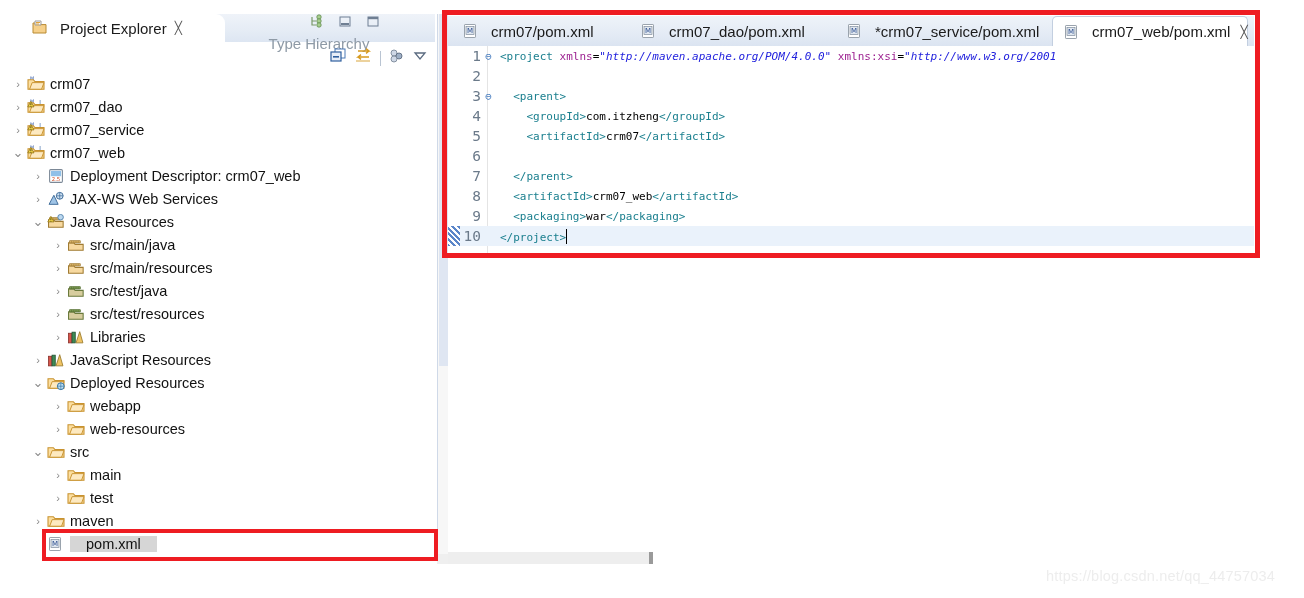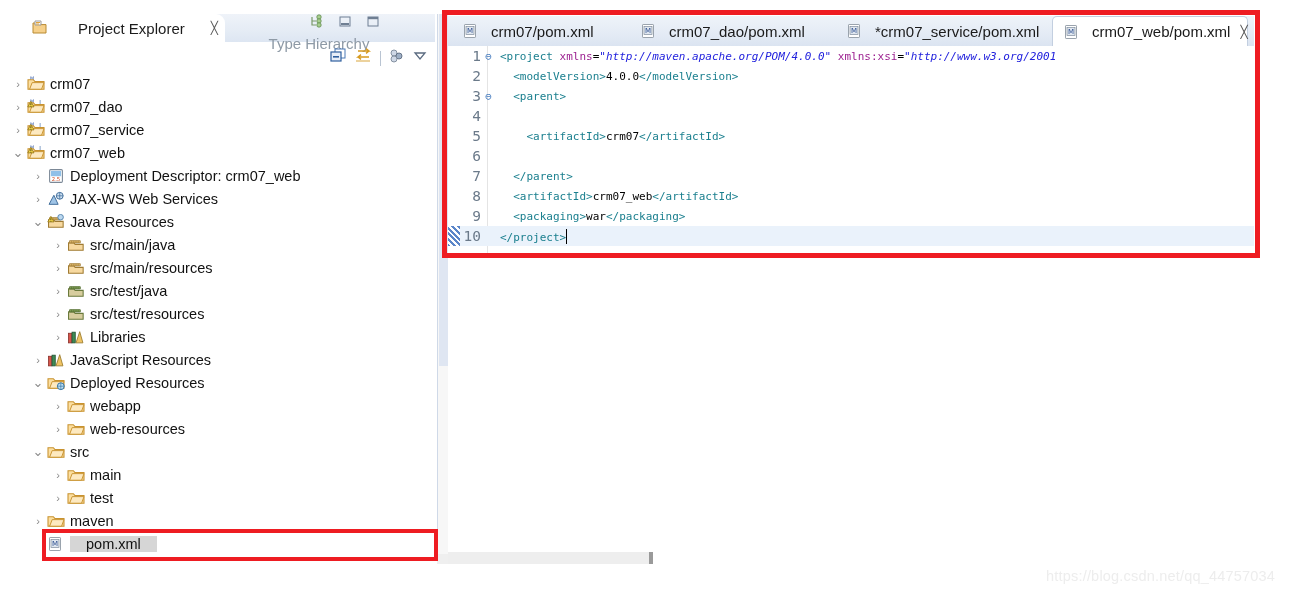--- a/index.html
+++ b/index.html
@@ -18,21 +18,21 @@
   .viewtab-bar {
     position:absolute; left:25px; top:14px; width:410px; height:28px;
   }
   .viewtab-bar .tabstrip-bg {
     position:absolute; left:0; top:0; width:410px; height:28px;
     background: linear-gradient(to bottom,#eff3f9 0%, #e5ecf5 60%, #dde6f2 100%);
     border-top-left-radius:3px;
   }
   .vtab {
     position:absolute; top:0; height:28px; display:flex; align-items:center; gap:5px;
-    padding:0 7px; font-size:15px; color:#1c1c1c; white-space:nowrap;justify-content:space-between;
+    padding:0 7px; font-size:15px; color:#1c1c1c; white-space:nowrap;
   }
   .vtab.active {
     background:#ffffff;
     border-top-right-radius:9px;
   }
   .vtab.inactive { color:#8e9aa6;flex-direction:column; }
   .vtab .vtab-label { font-size:15px; }
   .vtab .closeglyph { font-size:12px; color:#5a5a5a; margin-left:3px; }
 
   .view-minmax { position:absolute; top:16px; font-size:13px; color:#4a5a70; }
@@ -500,29 +500,29 @@
   <div class="code-surface">
     <div class="gutter"></div>
     <div id="code">
         <div class="codeline">
           <span class="lnum">1</span>
           <span class="foldmark">⊖</span>
           <span class="ctext"><span class="tg">&lt;project </span><span class="at">xmlns</span><span class="tx">=</span><span class="vl">"http://maven.apache.org/POM/4.0.0"</span><span class="tx"> </span><span class="at">xmlns:xsi</span><span class="tx">=</span><span class="vl">"http://www.w3.org/2001</span></span>
         </div>
         <div class="codeline">
           <span class="lnum">2</span>
-          <span class="ctext"><span class="tx">  </span><span class="tg">&lt;modelVersion&gt;</span><span class="tx">4.0.0</span><span class="tg">&lt;/modelVersion&gt;</span></span>
         </div>
         <div class="codeline">
           <span class="lnum">3</span>
           <span class="foldmark">⊖</span>
           <span class="ctext"><span class="tx">  </span><span class="tg">&lt;parent&gt;</span></span>
         </div>
         <div class="codeline">
           <span class="lnum">4</span>
+          <span class="ctext"><span class="tx">    </span><span class="tg">&lt;groupId&gt;</span><span class="tx">com.itzheng</span><span class="tg">&lt;/groupId&gt;</span></span>
         </div>
         <div class="codeline">
           <span class="lnum">5</span>
           <span class="ctext"><span class="tx">    </span><span class="tg">&lt;artifactId&gt;</span><span class="tx">crm07</span><span class="tg">&lt;/artifactId&gt;</span></span>
         </div>
         <div class="codeline">
           <span class="lnum">6</span>
         </div>
         <div class="codeline">
           <span class="lnum">7</span>

